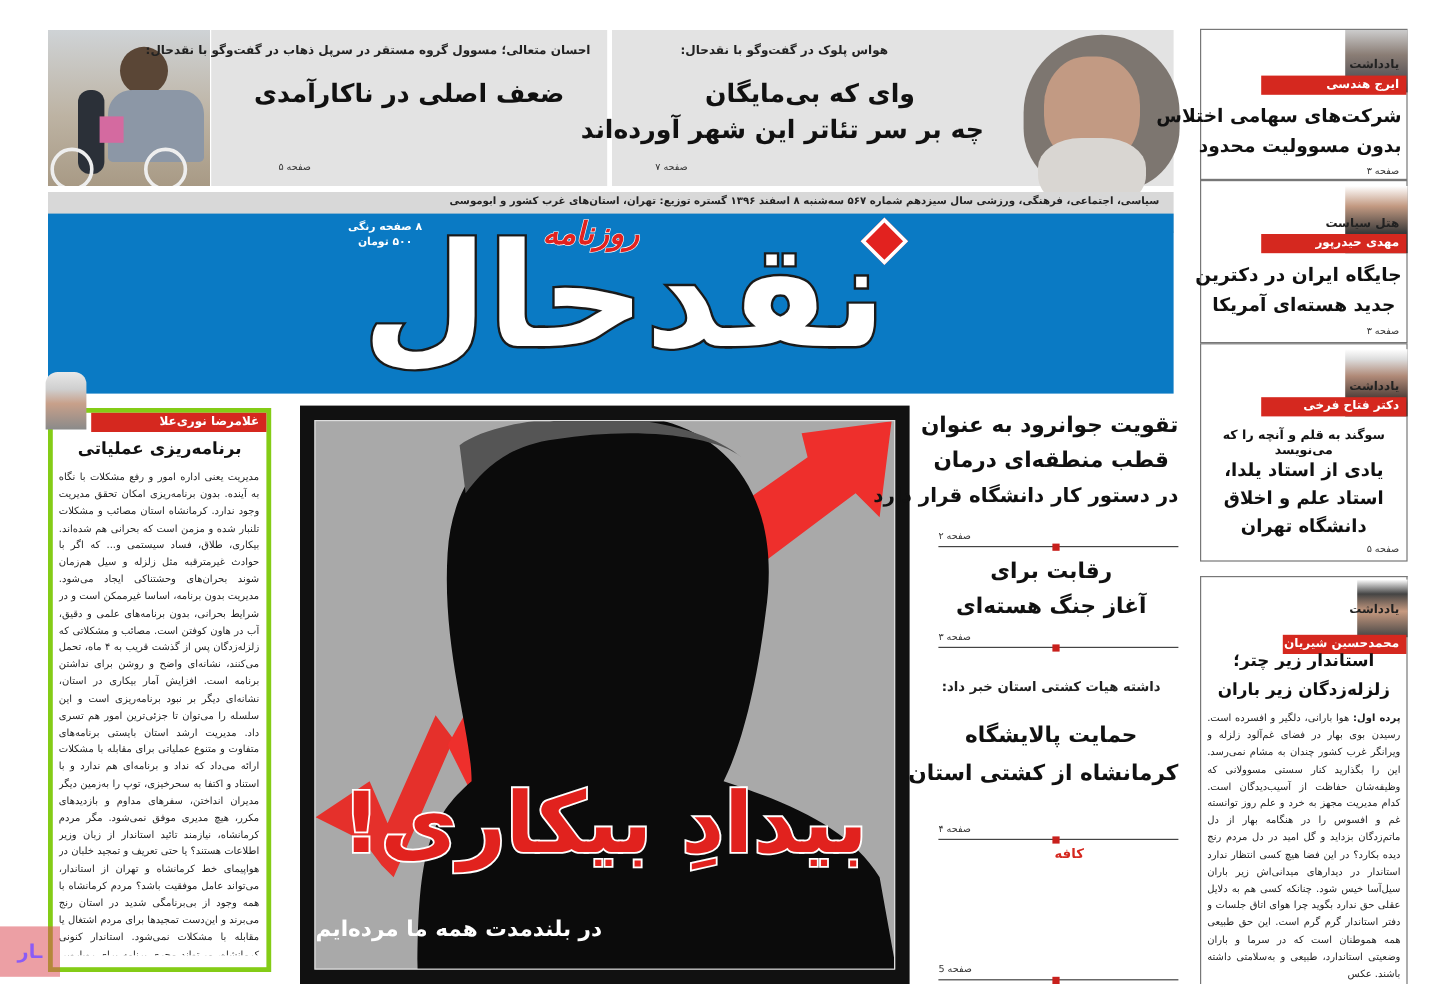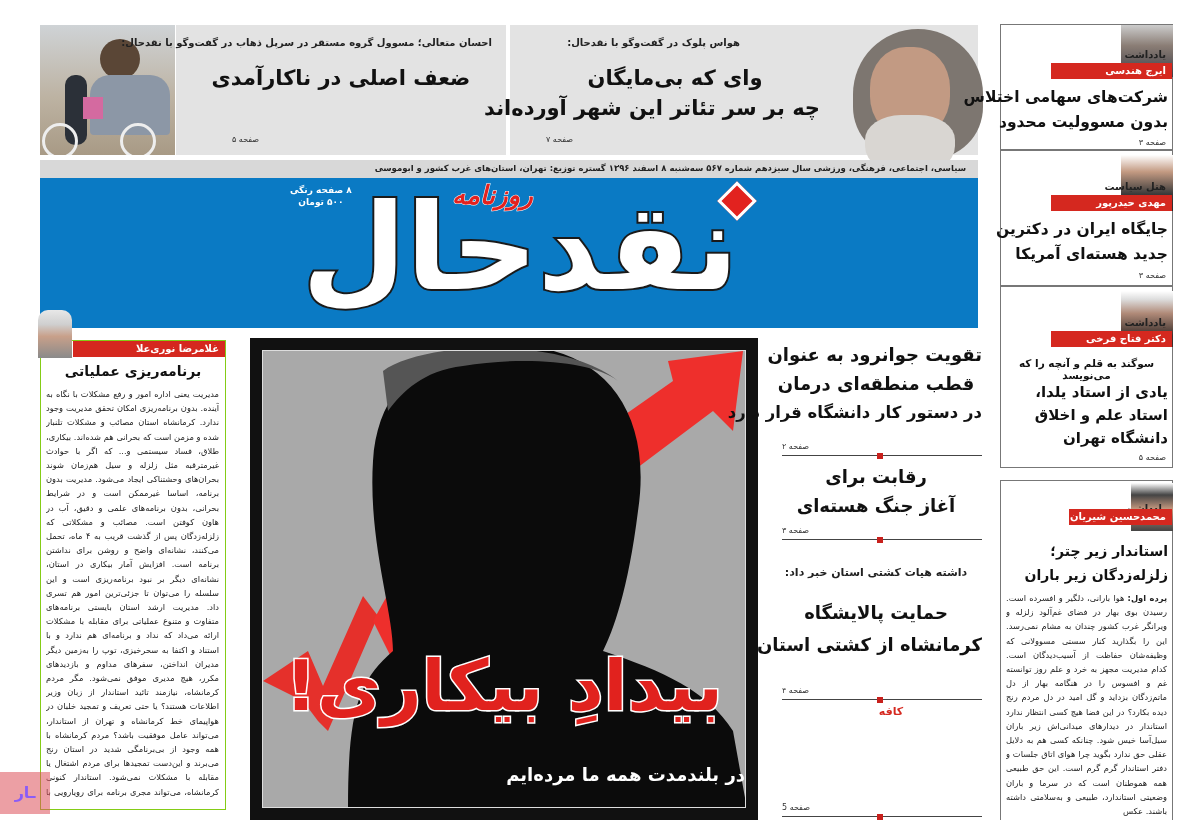--- a/index.html
+++ b/index.html
@@ -19,34 +19,34 @@
   .infobar { position: absolute; left: 40px; top: 160px; width: 938px; height: 34px; background: #d8d8d8; border-bottom: 1px solid #bbb; font-size: 8.5px; line-height: 17px; padding-right: 12px; color: #222; white-space: nowrap; overflow: hidden; font-weight: bold; }
   .masthead { position: absolute; left: 40px; top: 178px; width: 938px; height: 150px; background: #0a7ac4; overflow: hidden; }
   .logo { position: absolute; font-family: "DejaVu Sans", sans-serif; font-weight: bold; color: #fff; font-size: 120px; line-height: 1; -webkit-text-stroke: 4px #1a1a1a; paint-order: stroke fill; letter-spacing: -4px; }
   .logo-sub { position: absolute; color: #e2221f; font-style: italic; font-weight: bold; font-size: 26px; -webkit-text-stroke: 1px #fff; paint-order: stroke fill; }
   .price { position: absolute; color: #fff; font-weight: bold; font-size: 9px; text-align: center; line-height: 12px; }
 
   
   .rcol-box { position: absolute; left: 1000px; width: 173px; border: 1px solid #777; background: #fff; }
   .rcol-box .label { position: absolute; right: 6px; font-size: 10px; font-weight: bold; color: #222; }
   .rcol-box .author { position: absolute; left: 0; right: 0; height: 16px; background: #d5281f; color: #fff; font-size: 10px; font-weight: bold; line-height: 16px; padding-right: 6px; }
-  .rcol-box .title { position: absolute; left: 4px; right: 4px; font-size: 15.5px; font-weight: bold; line-height: 25px; text-align: right; white-space: nowrap; }
+  .rcol-box .title { position: absolute; left: 4px; right: 4px; font-size: 15.5px; font-weight: bold; line-height: 25px; text-align: center; white-space: nowrap; }
   .rcol-box .page { position: absolute; right: 6px; font-size: 8px; color: #333; }
 
   
-  .lcol { position: absolute; left: 40px; top: 340px; width: 186px; height: 470px; border: 1px solid #84cc16; background: #fff; }
+  .lcol { position: absolute; left: 40px; top: 340px; width: 186px; height: 470px; border: 4px solid #84cc16; background: #fff; }
   .lcol .author { position: absolute; top: 0; left: 32px; right: 0; height: 16px; background: #d5281f; color: #fff; font-size: 10px; font-weight: bold; line-height: 16px; padding-right: 6px; }
   .lcol .title { position: absolute; top: 22px; left: 0; right: 0; text-align: center; font-size: 14px; font-weight: bold; }
   .lcol .body { position: absolute; top: 46px; left: 5px; right: 6px; bottom: 10px; font-size: 8.3px; line-height: 14.2px; text-align: justify; color: #222; overflow: hidden; }
 
   
   .lead { position: absolute; left: 250px; top: 338px; width: 508px; height: 482px; background: #111; }
   .lead-inner { position: absolute; left: 12px; top: 12px; right: 12px; bottom: 12px; background: #a9a9a9; overflow: hidden; border: 1px solid #ddd; }
   .lead .big { position: absolute; left: 0; right: 0; bottom: 80px; text-align: center; font-size: 70px; font-weight: bold; color: #e1221e; -webkit-text-stroke: 3px #fff; paint-order: stroke fill; white-space: nowrap; }
-  .lead .sub { position: absolute; left: 0; right: 0; bottom: 22px; text-align: right; font-size: 18px; font-weight: bold; color: #fff; white-space: nowrap; }
+  .lead .sub { position: absolute; left: 0; right: 0; bottom: 22px; text-align: left; font-size: 18px; font-weight: bold; color: #fff; white-space: nowrap; }
 
   
   .news { position: absolute; left: 770px; width: 212px; text-align: center; }
   .news .kicker { font-size: 11px; font-weight: bold; color: #222; }
   .news .headline { font-size: 18px; font-weight: bold; line-height: 29px; white-space: nowrap; }
   .news .page-line { position: absolute; left: 12px; width: 200px; height: 14px; border-bottom: 1.5px solid #444; }
   .news .page-line span { position: absolute; left: 0; top: 0; font-size: 8px; color: #333; }
   .news .page-line i { position: absolute; left: 95px; bottom: -4px; width: 6px; height: 6px; background: #c8201c; }
 
   .watermark { position: absolute; left: 0; top: 772px; width: 50px; height: 42px; background: rgba(220,80,90,0.55); color: #8b5cf6; font-weight: bold; font-size: 16px; text-align: center; line-height: 42px; }
@@ -126,21 +126,21 @@
     <div>یادی از استاد یلدا،</div>
     <div>استاد علم و اخلاق</div>
     <div>دانشگاه تهران</div>
   </div>
   <div class="page" style="top:166px;">صفحه ۵</div>
 </div>
 
 <div class="rcol-box" style="top:480px;height:340px;border-bottom:none;">
   <div class="photo" style="left:130px;top:2px;width:42px;height:48px;background:linear-gradient(180deg,#fff 0%,#444 25%,#c79a80 55%,#444 100%);"></div>
   <div class="label" style="top:22px;">یادداشت</div>
-  <div class="author" style="top:28px;left:40px;margin-left:28px;">محمدحسین شیریان</div>
+  <div class="author" style="top:48px;left:40px;margin-left:28px;">محمدحسین شیریان</div>
   <div class="title" style="top:58px;font-size:14px;line-height:24px;">
     <div>استاندار زیر چتر؛</div>
     <div>زلزله‌زدگان زیر باران</div>
   </div>
   <div class="abs" style="top:110px;left:5px;right:5px;bottom:0;font-size:8.3px;line-height:14.2px;text-align:justify;overflow:hidden;color:#222;">
     <b>پرده اول:</b><span> هوا بارانی، دلگیر و افسرده است. رسیدن بوی بهار در فضای غم‌آلود زلزله و ویرانگر غرب کشور چندان به مشام نمی‌رسد. این را بگذارید کنار سستی مسوولانی که وظیفه‌شان حفاظت از آسیب‌دیدگان است. کدام مدیریت مجهز به خرد و علم روز توانسته غم و افسوس را در هنگامه بهار از دل ماتم‌زدگان بزداید و گل امید در دل مردم رنج دیده بکارد؟ در این فضا هیچ کسی انتظار ندارد استاندار در دیدارهای میدانی‌اش زیر باران سیل‌آسا خیس شود. چنانکه کسی هم به دلایل عقلی حق ندارد بگوید چرا هوای اتاق جلسات و دفتر استاندار گرم گرم است. این حق طبیعی همه هموطنان است که در سرما و باران وضعیتی استاندارد، طبیعی و به‌سلامتی داشته باشند. عکس</span>
   </div>
 </div>
 
 <div class="photo" style="left:38px;top:310px;width:34px;height:48px;background:linear-gradient(180deg,#e8e8e8 0%,#cfcfcf 30%,#c8a08a 55%,#8a8a8a 100%);border-radius:10px 10px 0 0;z-index:2;"></div>

